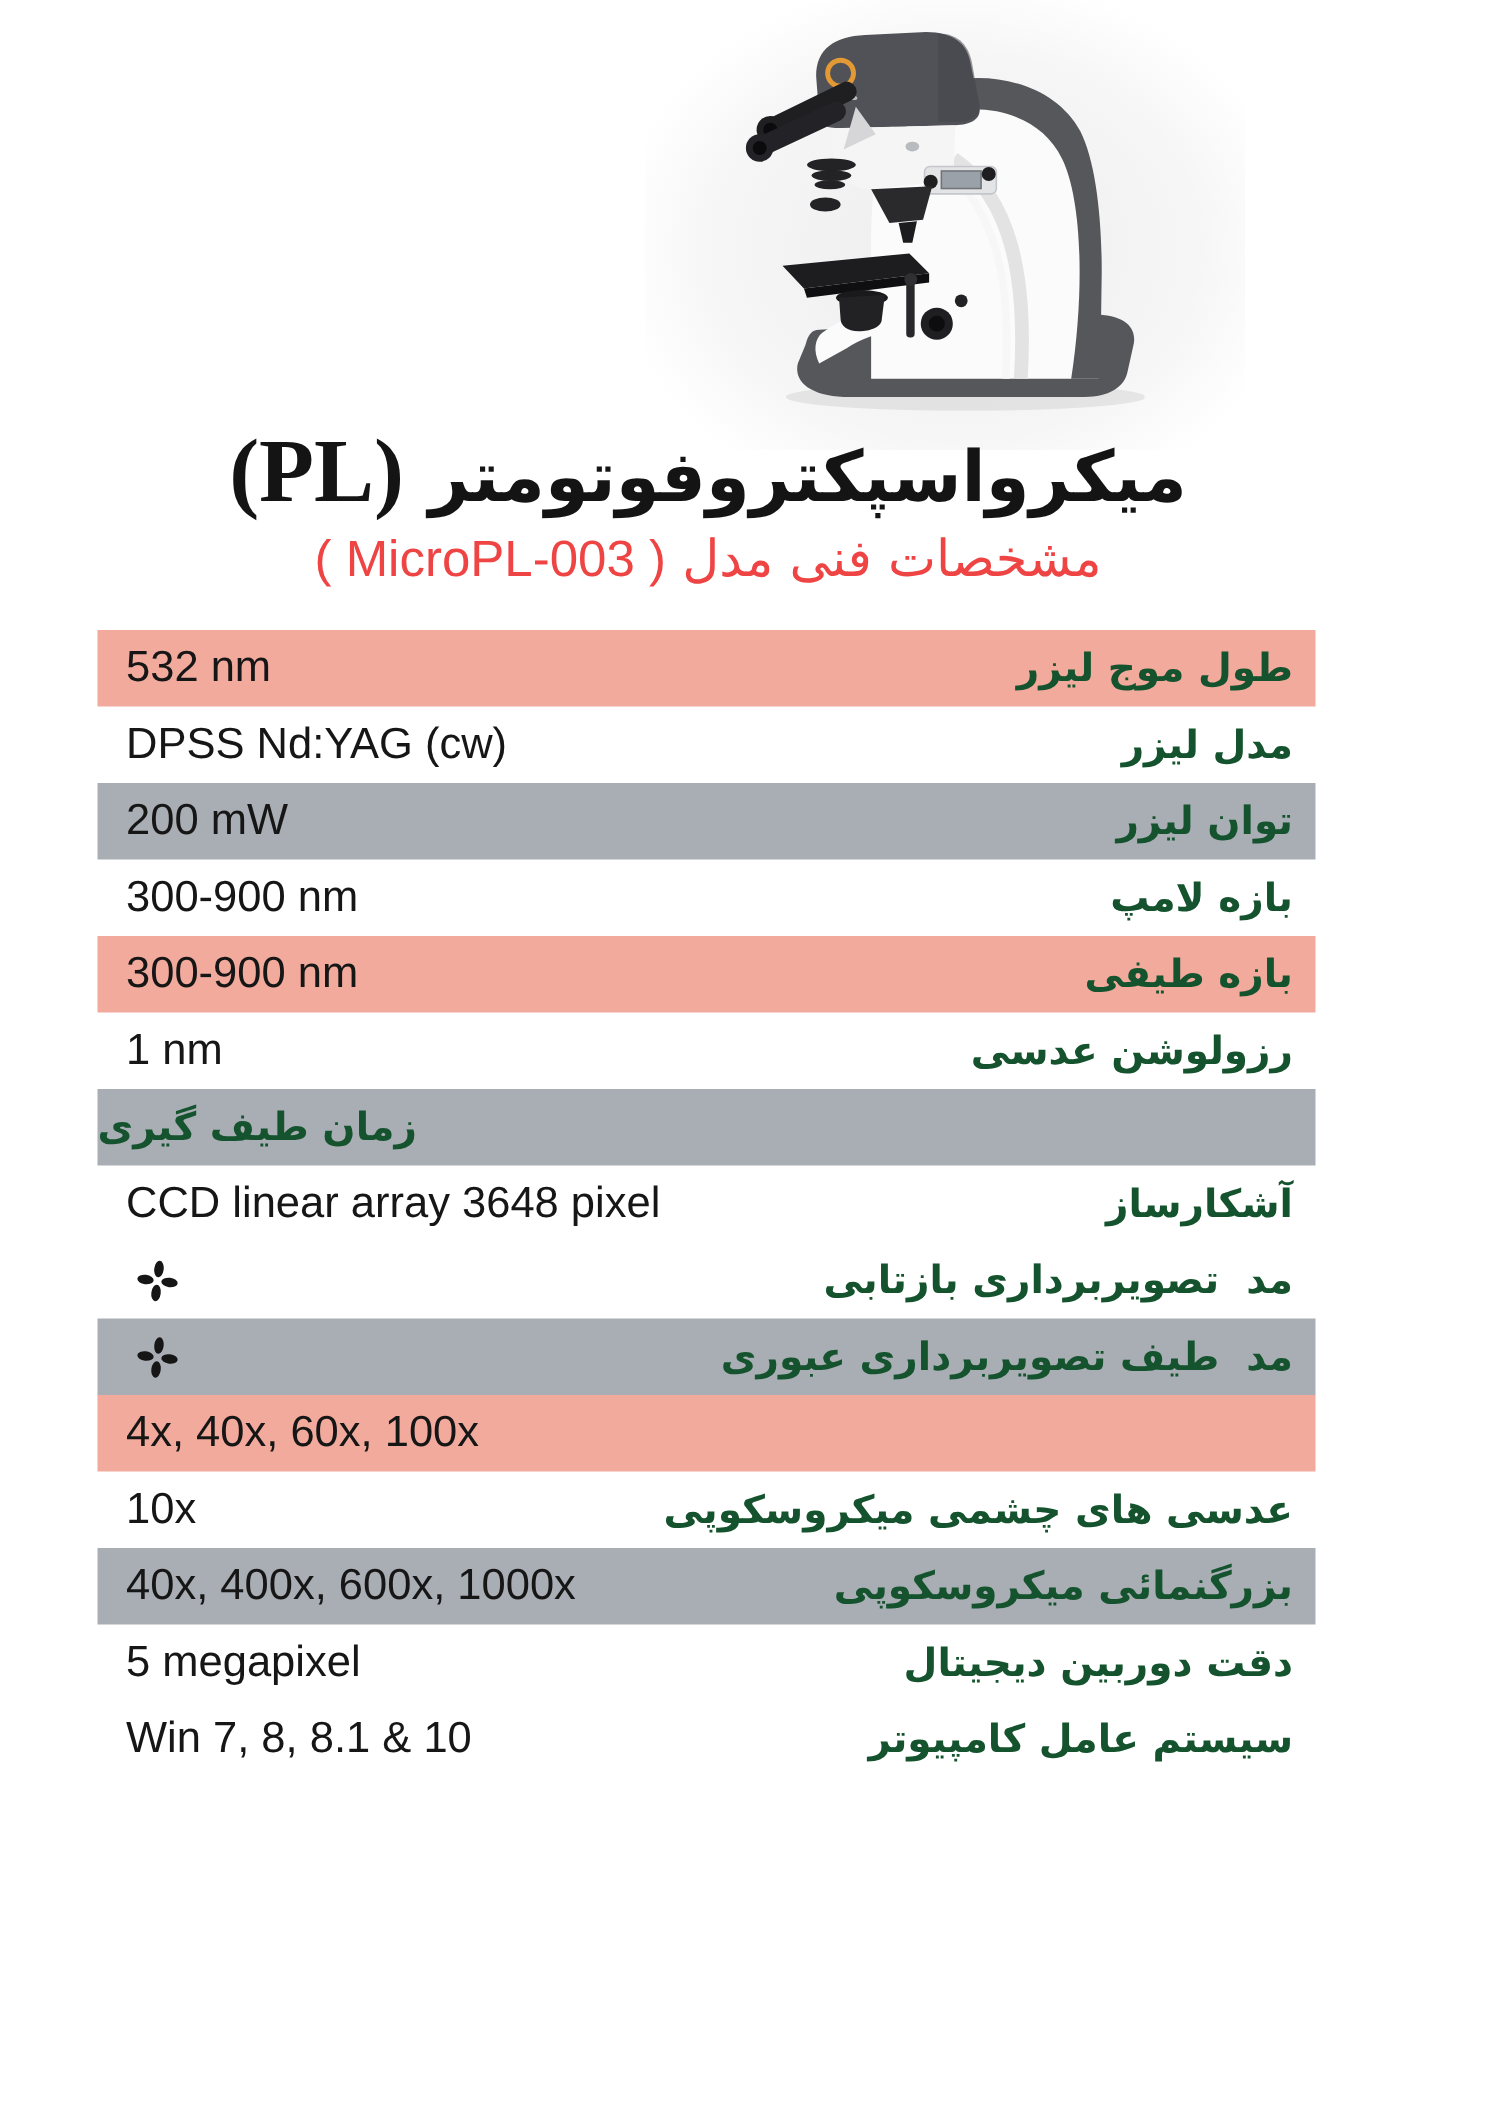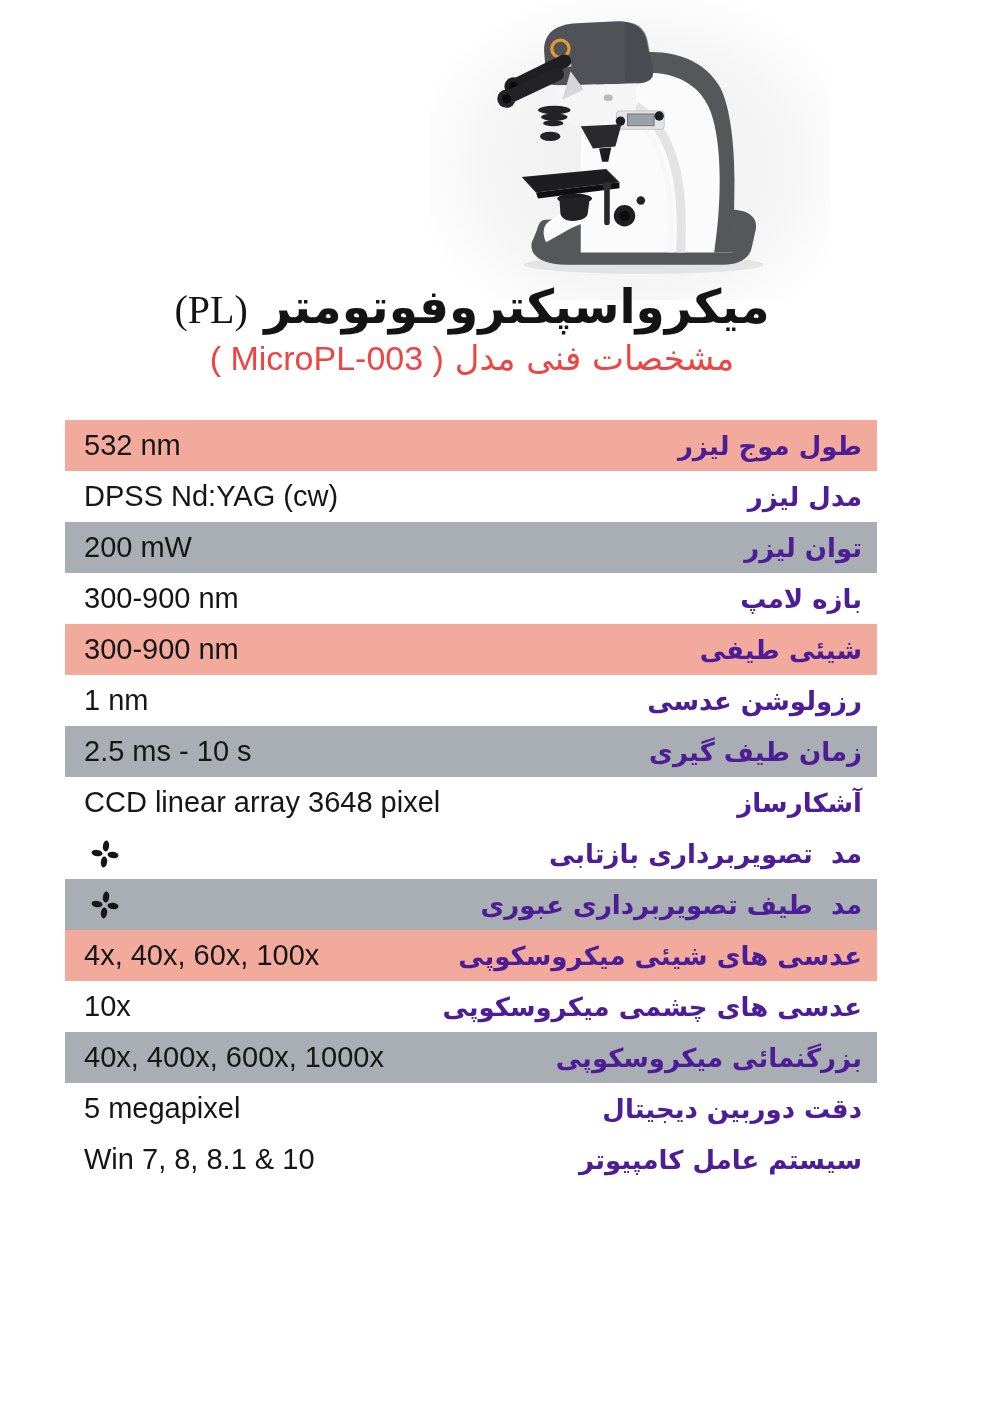--- a/index.html
+++ b/index.html
@@ -12,36 +12,36 @@
   
   .photo-backdrop{
     position:absolute;left:430px;top:0;width:400px;height:300px;
     background:radial-gradient(ellipse at 52% 55%, #ededee 0%, #f6f6f7 55%, rgba(255,255,255,0) 78%);
   }
   .microscope{position:absolute;left:483px;top:12px;width:280px;height:262px;}
 
   
   .titles{position:absolute;top:280px;left:0;width:944px;text-align:center;}
   .title{margin:0;font-size:47px;line-height:1.15;font-weight:bold;color:#141414;letter-spacing:0;}
-  .title .latin{font-family:"Liberation Serif","DejaVu Serif",serif;font-weight:400;font-size:40px;}
+  .title .latin{font-family:"Liberation Serif","DejaVu Serif",serif;font-weight:700;font-size:60px;}
   .subtitle{margin-top:4px;font-size:34px;color:#ef4444;}
   .subtitle .model{font-family:"Liberation Sans",sans-serif;}
 
   
   .spec-table{position:absolute;left:65px;top:420px;width:812px;}
   .row{height:51px;display:flex;align-items:center;justify-content:space-between;}
   .row.bg-salmon{background:#F2AA9D;}
   .row.bg-gray{background:#A9ADB4;}
   .row.bg-white{background:transparent;}
   .value{
     padding-left:19px;font-family:"Liberation Sans","DejaVu Sans",sans-serif;
     font-size:29px;color:#161616;white-space:nowrap;display:flex;align-items:center;
   }
   .label{
-    padding-right:15px;font-size:26px;font-weight:bold;color:#4c1d95;
+    padding-right:15px;font-size:26px;font-weight:bold;color:#14532d;
     white-space:pre;direction:rtl;
   }
   .check{width:28px;height:28px;margin-left:7px;display:block;}
 </style>
 </head>
 <body>
 
 <div class="page">
 
   <div class="photo-backdrop"></div>
@@ -139,30 +139,29 @@
     <div class="label">توان لیزر</div>
   </div>
 
   <div class="row bg-white">
     <div class="value">300-900 nm</div>
     <div class="label">بازه لامپ</div>
   </div>
 
   <div class="row bg-salmon">
     <div class="value">300-900 nm</div>
-    <div class="label">شیئی طیفی</div>
+    <div class="label">بازه طیفی</div>
   </div>
 
   <div class="row bg-white">
     <div class="value">1 nm</div>
     <div class="label">رزولوشن عدسی</div>
   </div>
 
   <div class="row bg-gray">
-    <div class="value">2.5 ms - 10 s</div>
     <div class="label">زمان طیف گیری</div>
   </div>
 
   <div class="row bg-white">
     <div class="value">CCD linear array 3648 pixel</div>
     <div class="label">آشکارساز</div>
   </div>
 
 
   <div class="row bg-white">
@@ -189,21 +188,20 @@
       <ellipse cx="18.9" cy="12" rx="4.7" ry="2.7"></ellipse>
     </g>
   </svg>
 </div>
     <div class="label">مد&nbsp; طیف تصویربرداری عبوری</div>
   </div>
 
 
   <div class="row bg-salmon">
     <div class="value">4x, 40x, 60x, 100x</div>
-    <div class="label">عدسی های شیئی میکروسکوپی</div>
   </div>
 
   <div class="row bg-white">
     <div class="value">10x</div>
     <div class="label">عدسی های چشمی میکروسکوپی</div>
   </div>
 
   <div class="row bg-gray">
     <div class="value">40x, 400x, 600x, 1000x</div>
     <div class="label">بزرگنمائی میکروسکوپی</div>

